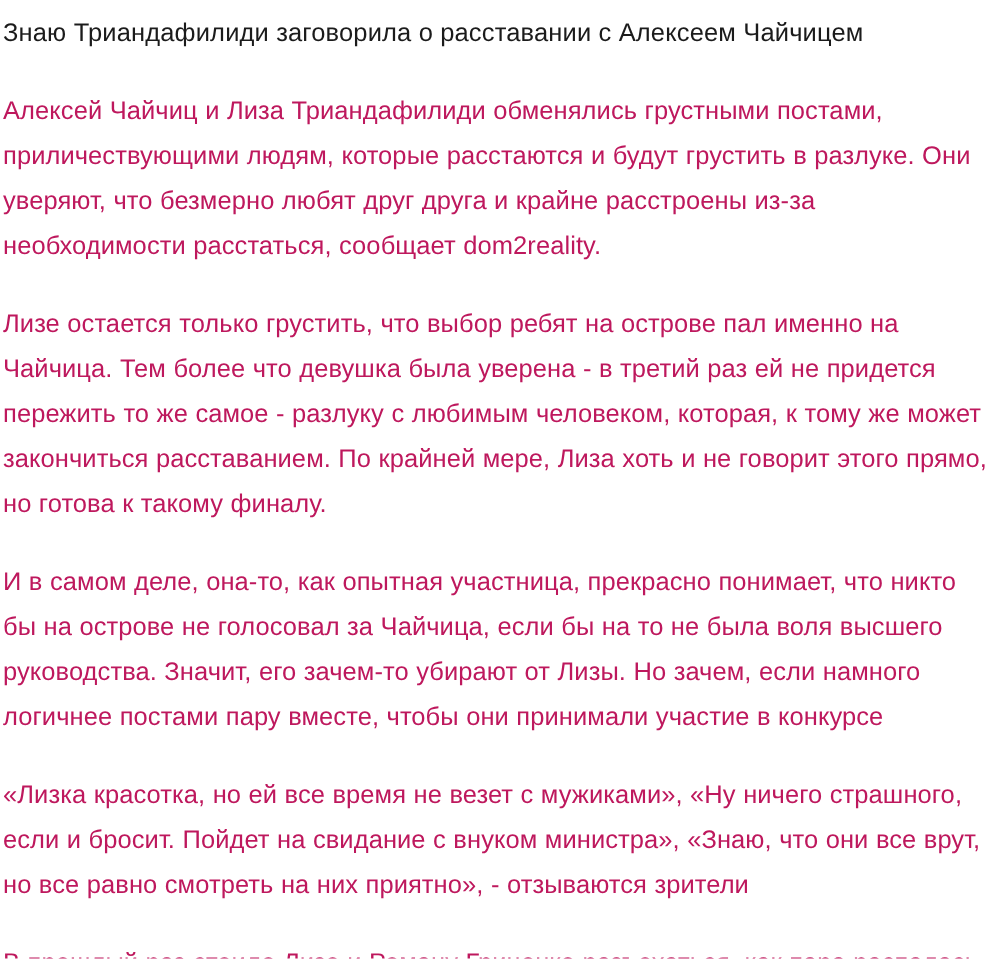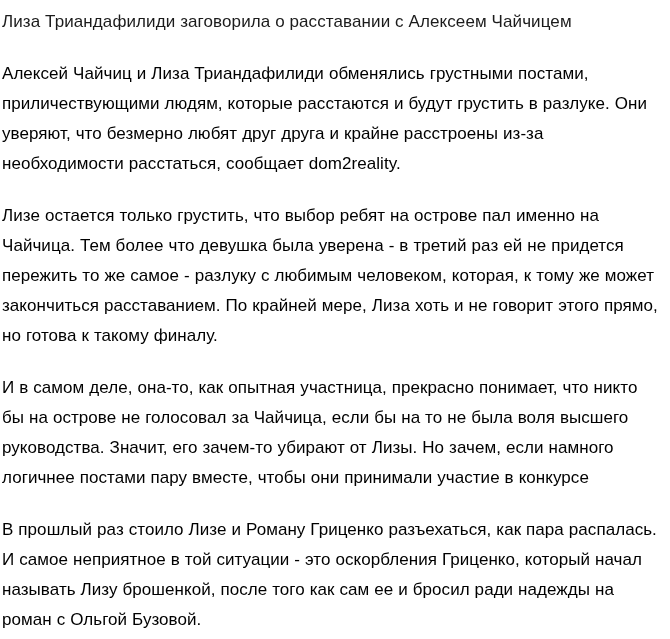--- a/index.html
+++ b/index.html
@@ -25,40 +25,41 @@
     line-height: 30px;
     color: #1b1b1b;
     font-weight: 400;
     letter-spacing: 0.1px;
     margin: 0 0 22px 0;
     white-space: nowrap;
   }
   .para {
     font-size: 17px;
     line-height: 30px;
-    color: #000000;
+    color: #be185d;
     font-weight: 400;
     letter-spacing: 0.05px;
     margin: 0 0 22px 0;
     text-align: left;
     word-spacing: 0.2px;
   }
   .para:last-child {
     margin-bottom: 0;
   }
 </style>
 </head>
 <body>
 
 <article class="article">
 
-  <h1 class="headline">Лиза Триандафилиди заговорила о расставании с Алексеем Чайчицем</h1>
+  <h1 class="headline">Знаю Триандафилиди заговорила о расставании с Алексеем Чайчицем</h1>
 
   <p class="para">Алексей Чайчиц и Лиза Триандафилиди обменялись грустными постами, приличествующими людям, которые расстаются и будут грустить в разлуке. Они уверяют, что безмерно любят друг друга и крайне расстроены из-за необходимости расстаться, сообщает dom2reality.</p>
 
   <p class="para">Лизе остается только грустить, что выбор ребят на острове пал именно на Чайчица. Тем более что девушка была уверена - в третий раз ей не придется пережить то же самое - разлуку с любимым человеком, которая, к тому же может закончиться расставанием. По крайней мере, Лиза хоть и не говорит этого прямо, но готова к такому финалу.</p>
 
   <p class="para">И в самом деле, она-то, как опытная участница, прекрасно понимает, что никто бы на острове не голосовал за Чайчица, если бы на то не была воля высшего руководства. Значит, его зачем-то убирают от Лизы. Но зачем, если намного логичнее постами пару вместе, чтобы они принимали участие в конкурсе</p>
 
+  <p class="para">«Лизка красотка, но ей все время не везет с мужиками», «Ну ничего страшного, если и бросит. Пойдет на свидание с внуком министра», «Знаю, что они все врут, но все равно смотреть на них приятно», - отзываются зрители</p>
 
   <p class="para">В прошлый раз стоило Лизе и Роману Гриценко разъехаться, как пара распалась. И самое неприятное в той ситуации - это оскорбления Гриценко, который начал называть Лизу брошенкой, после того как сам ее и бросил ради надежды на роман с Ольгой Бузовой.</p>
 
 </article>
 
 </body></html>

